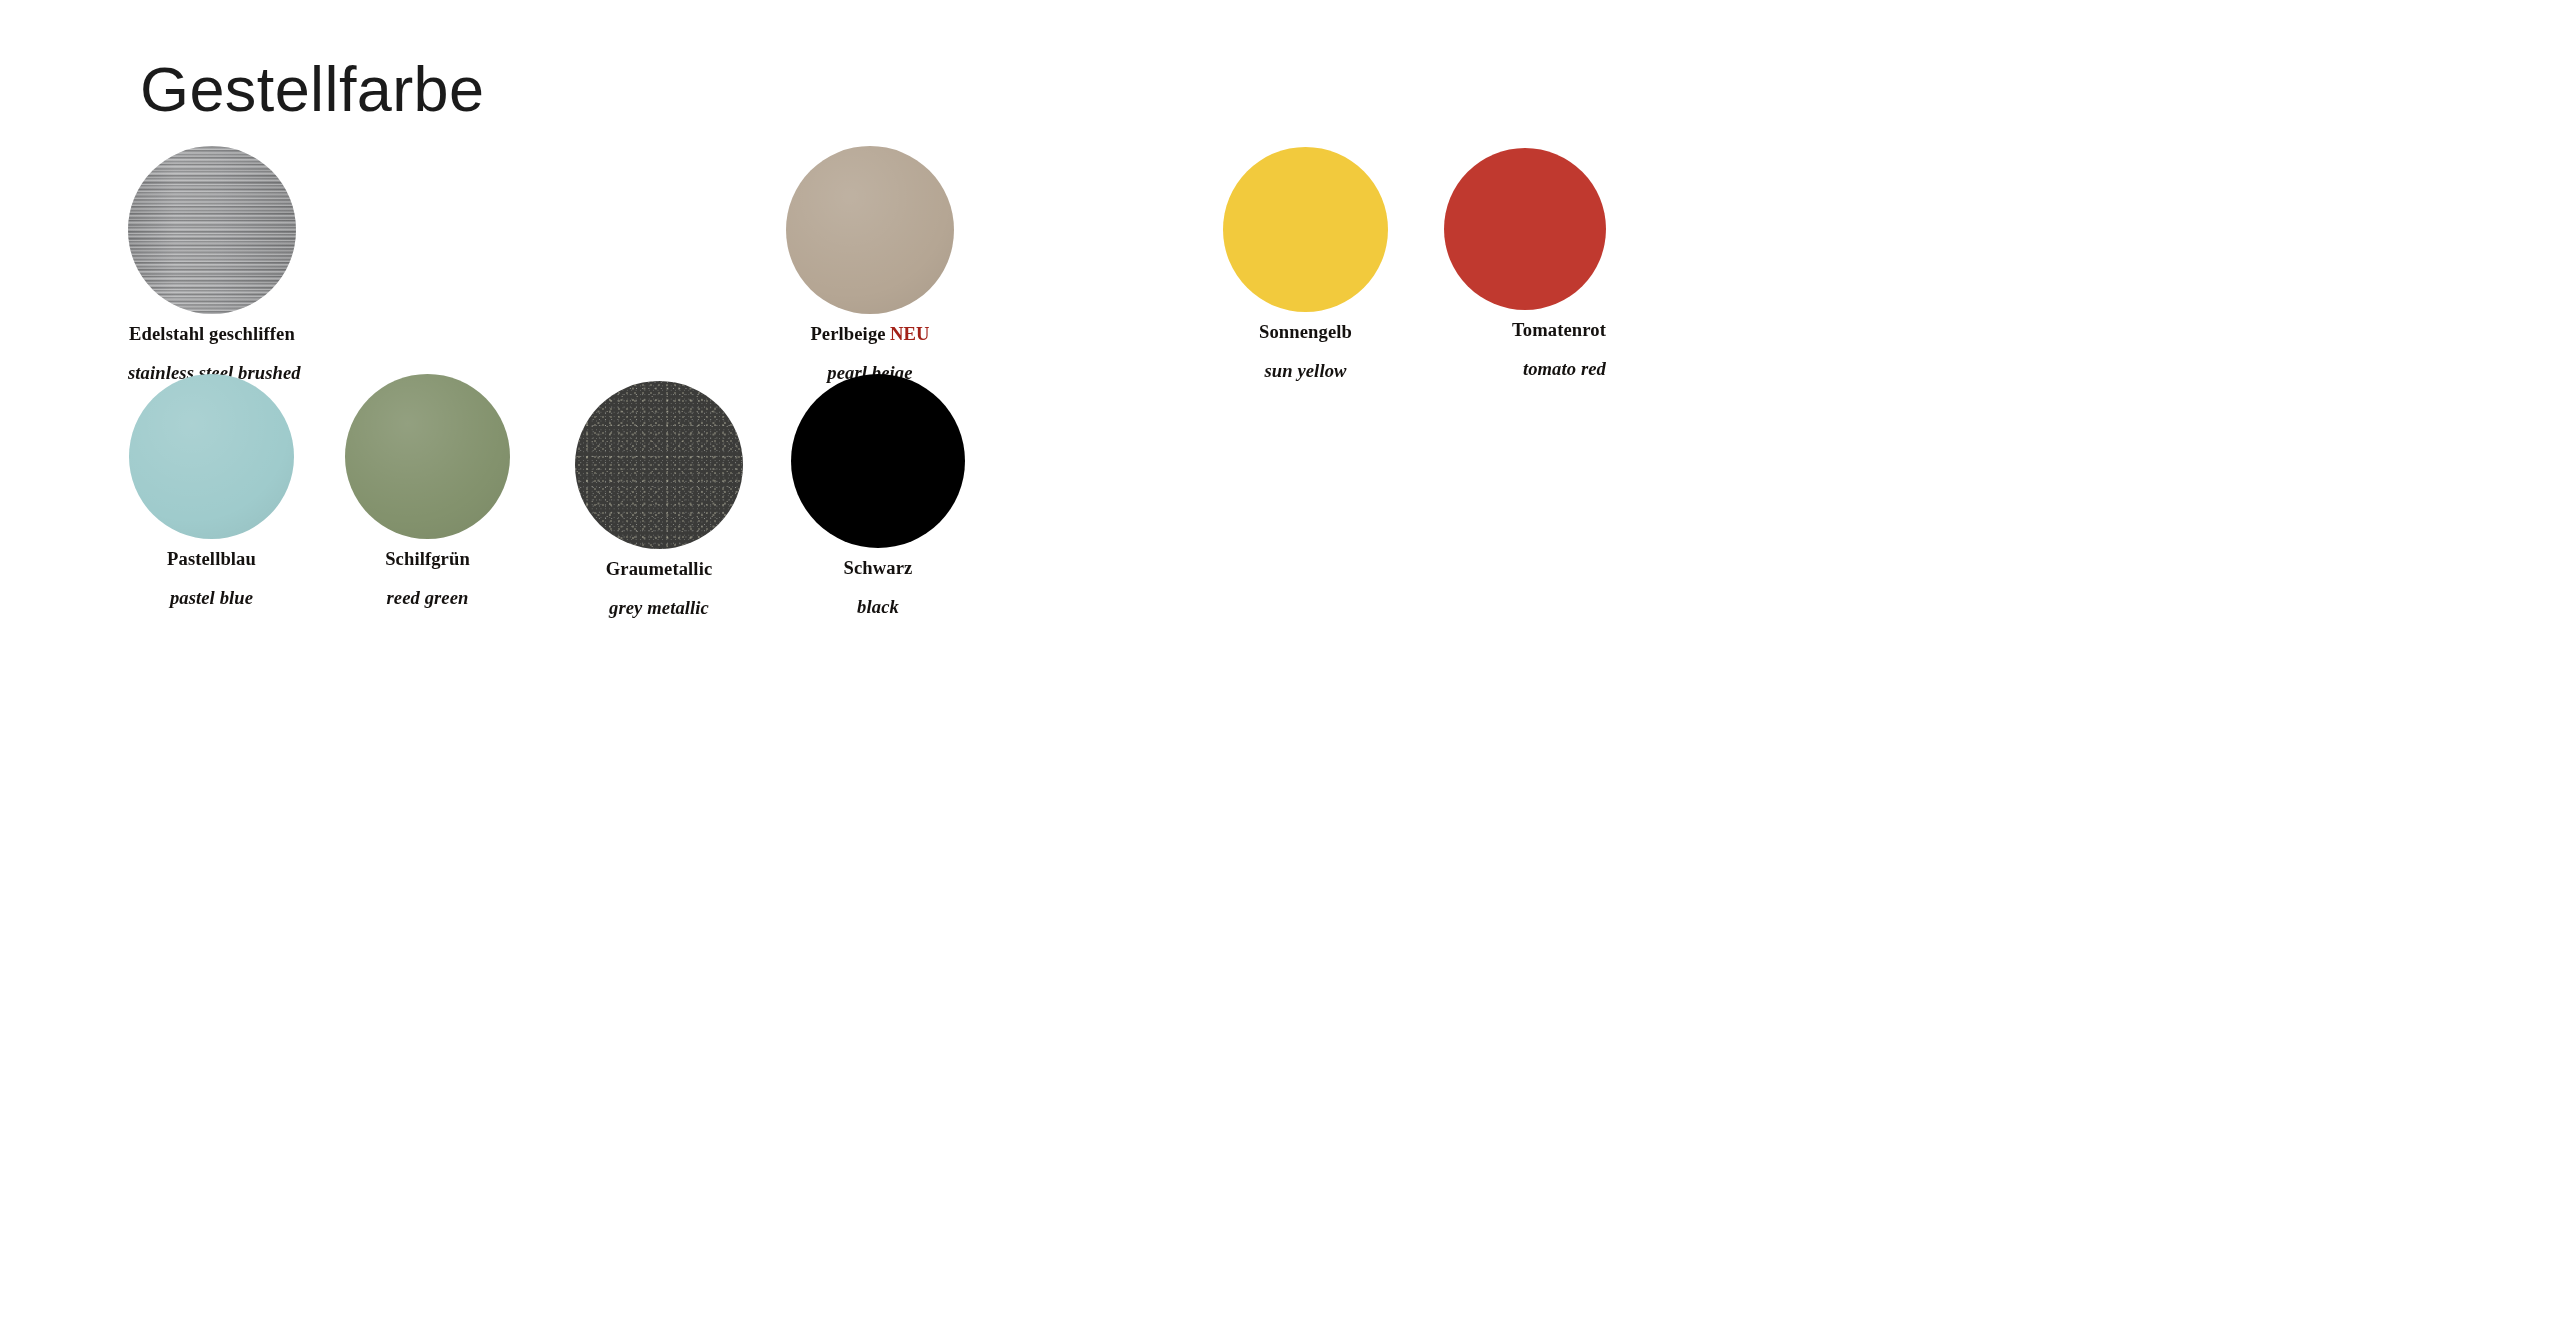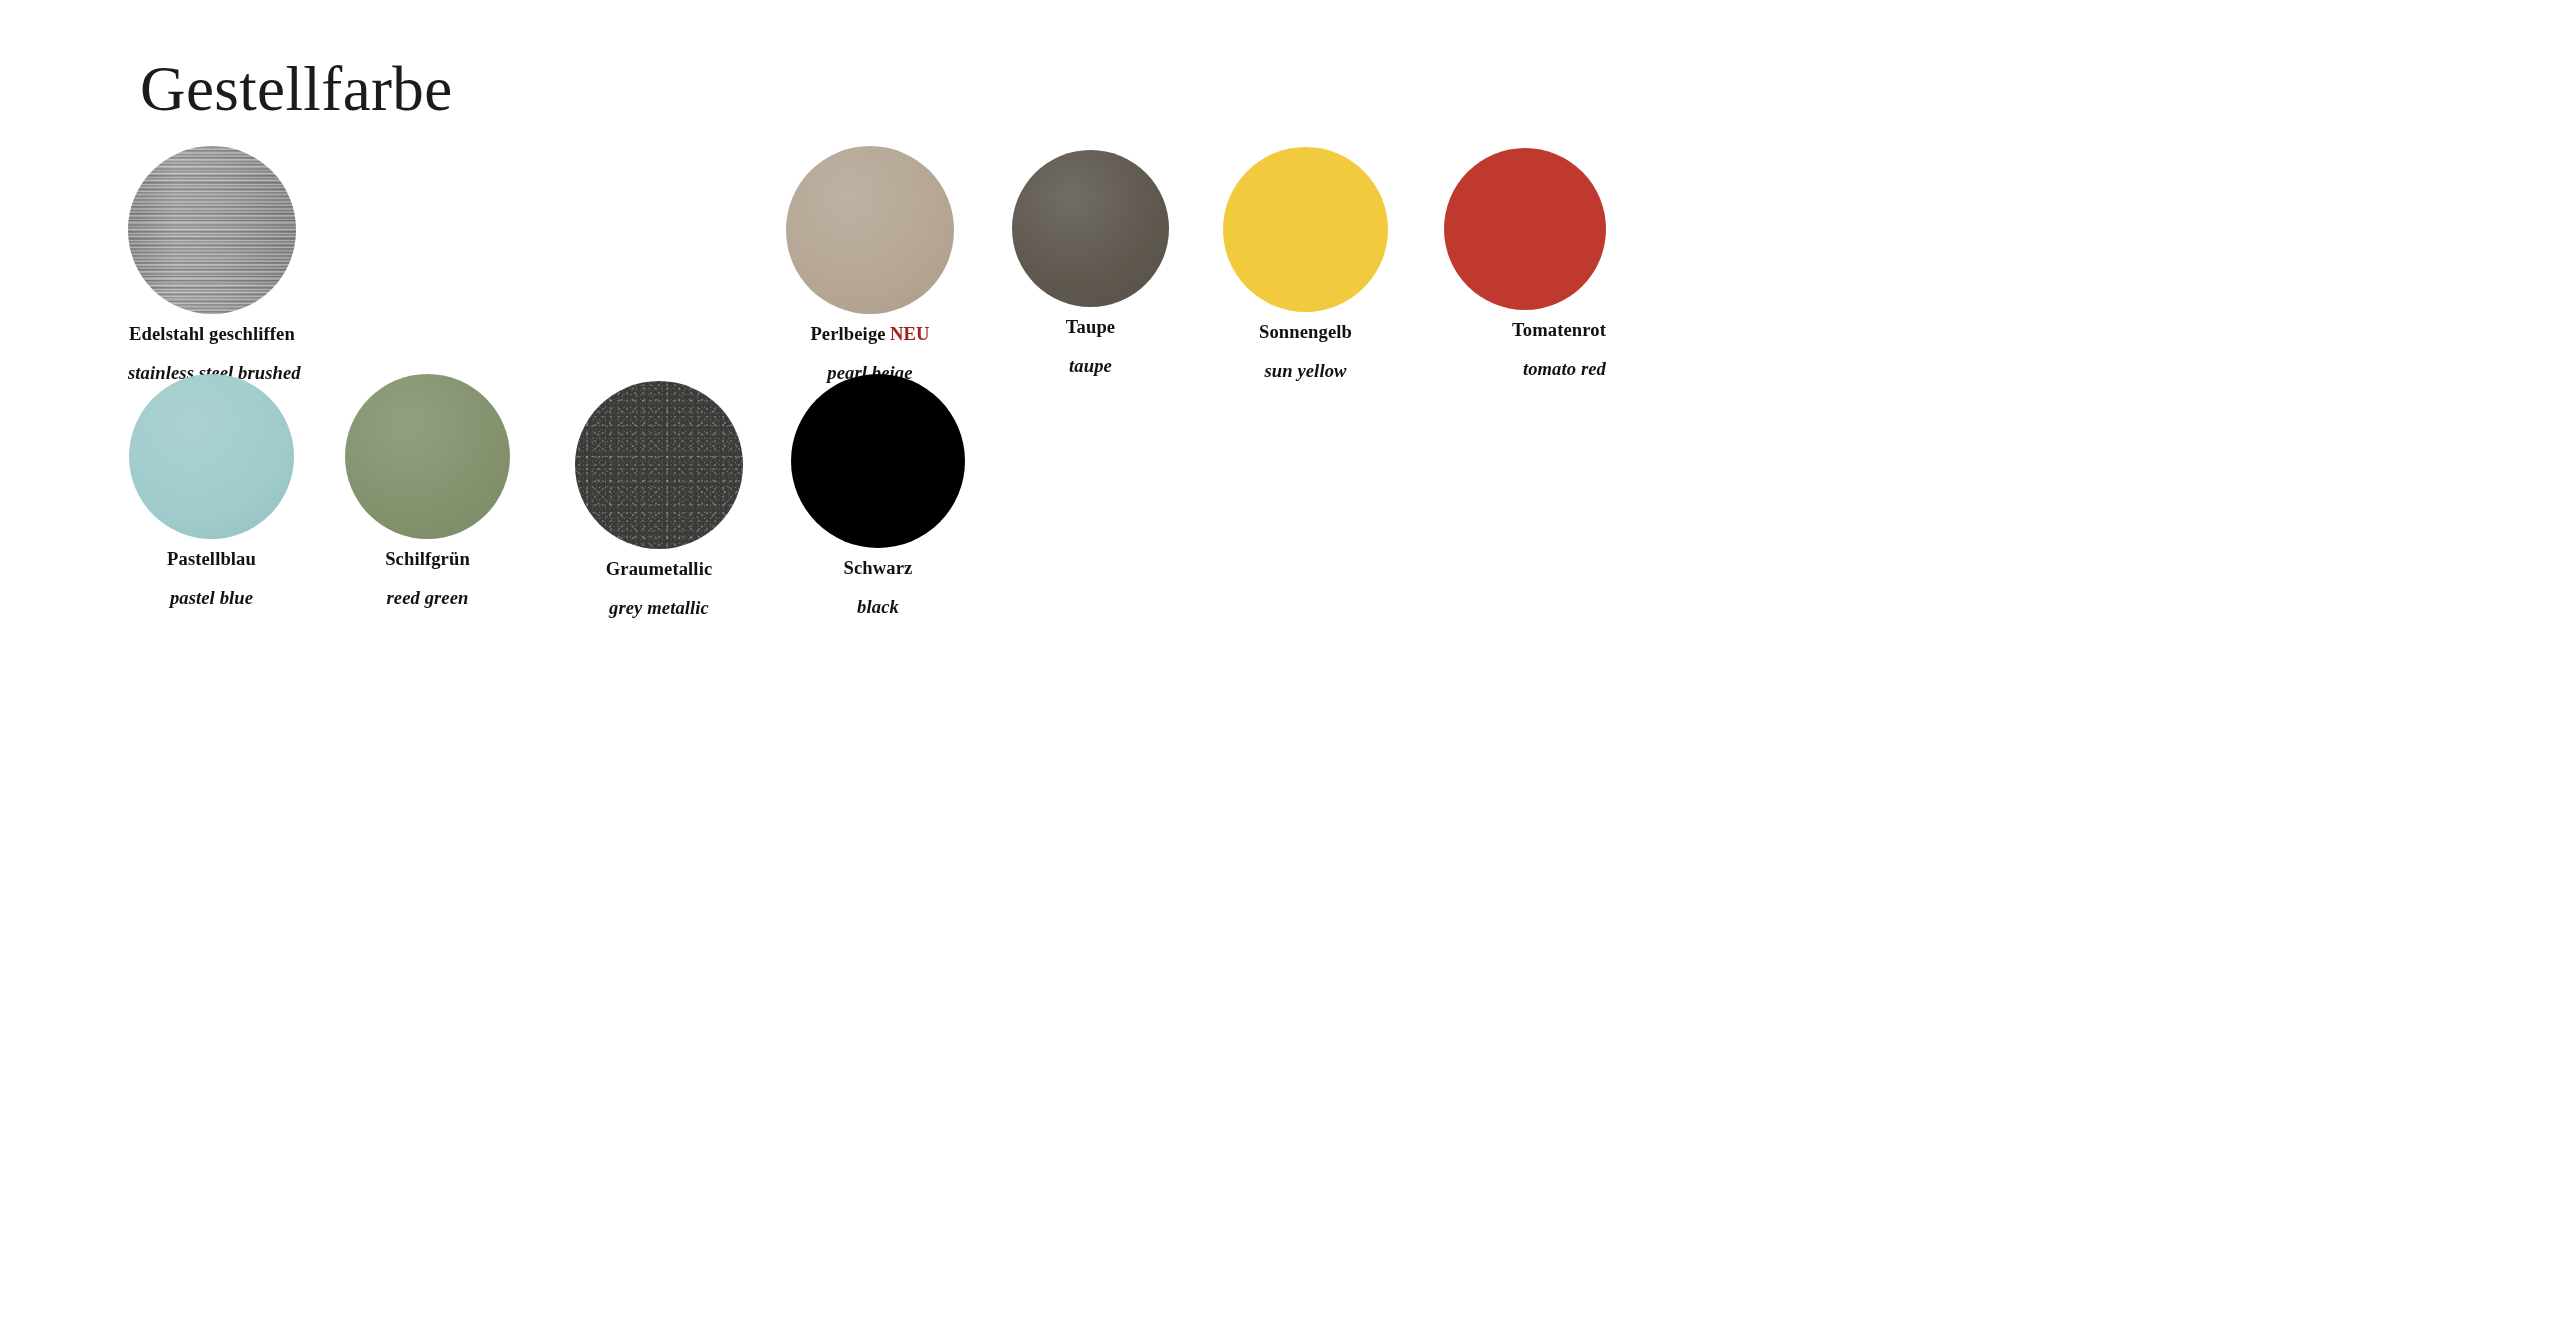--- a/index.html
+++ b/index.html
@@ -15,21 +15,21 @@
     overflow: hidden;
     font-family: "Liberation Serif", "DejaVu Serif", serif;
     -webkit-font-smoothing: antialiased;
   }
 
   
   .page-title {
     position: absolute;
     left: 140px;
     top: 14px;
-    font-family: Liberation Serif, serif;
+    font-family: Liberation Sans, sans-serif;
     font-weight: 300;
     font-size: 63px;
     line-height: 1.05;
     letter-spacing: 0.4px;
     color: #1b1b1b;
     white-space: nowrap;
   }
 
   
   .swatch-grid {
@@ -176,27 +176,20 @@
         <div class="swatch-en">stainless steel brushed</div>
       </div>
     </div>
     <div class="swatch" style="left: 786px; top: 146px; width: 168px;">
       <div class="swatch-disc finish-matte" style="width: 168px; height: 168px; background: rgb(181, 166, 148);"></div>
       <div class="swatch-caption">
         <div><span class="swatch-name">Perlbeige</span><span class="swatch-badge">NEU</span></div>
         <div class="swatch-en">pearl beige</div>
       </div>
     </div>
-    <div class="swatch" style="left: 1012px; top: 150px; width: 157px;">
-      <div class="swatch-disc finish-matte" style="width: 157px; height: 157px; background: rgb(93, 87, 78);"></div>
-      <div class="swatch-caption">
-        <div><span class="swatch-name">Taupe</span></div>
-        <div class="swatch-en">taupe</div>
-      </div>
-    </div>
     <div class="swatch" style="left: 1223px; top: 147px; width: 165px;">
       <div class="swatch-disc finish-flat" style="width: 165px; height: 165px; background: rgb(242, 202, 61);"></div>
       <div class="swatch-caption">
         <div><span class="swatch-name">Sonnengelb</span></div>
         <div class="swatch-en">sun yellow</div>
       </div>
     </div>
     <div class="swatch" style="left: 1444px; top: 148px; width: 162px; text-align: right;">
       <div class="swatch-disc finish-flat" style="width: 162px; height: 162px; background: rgb(192, 57, 47);"></div>
       <div class="swatch-caption">

